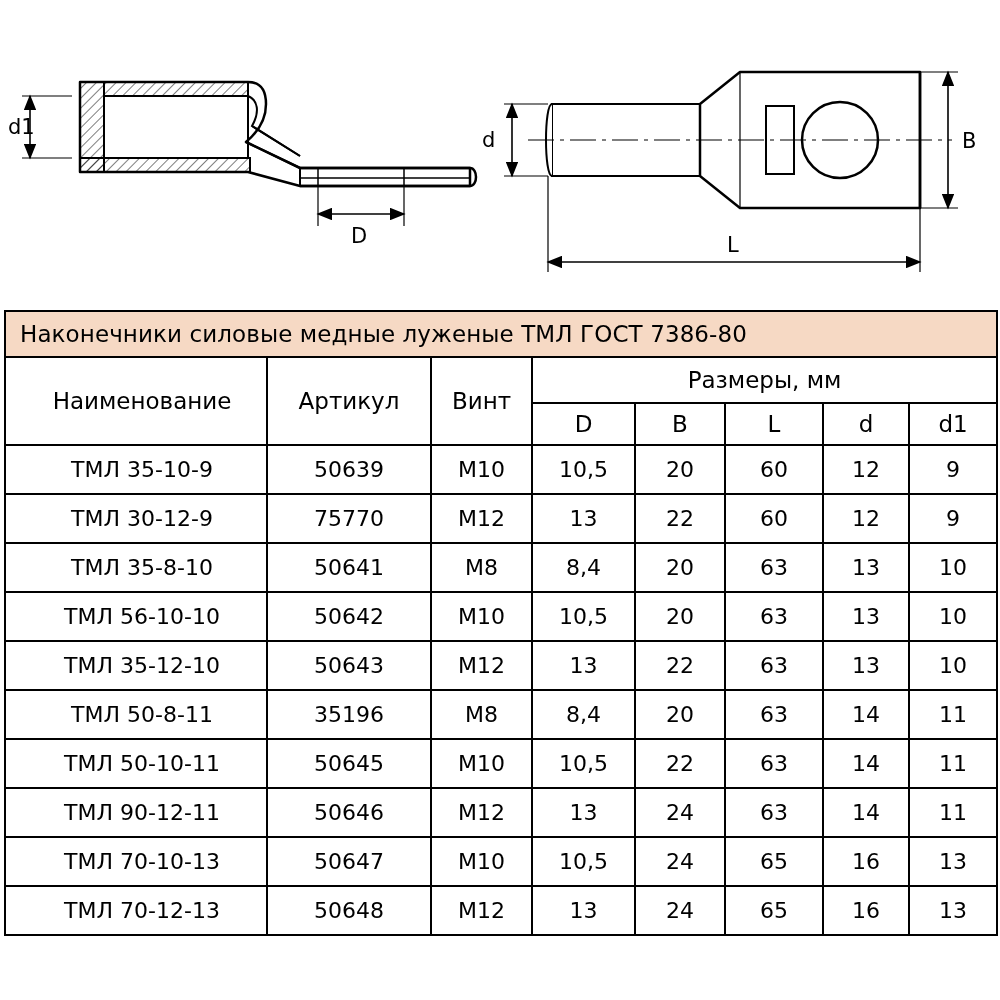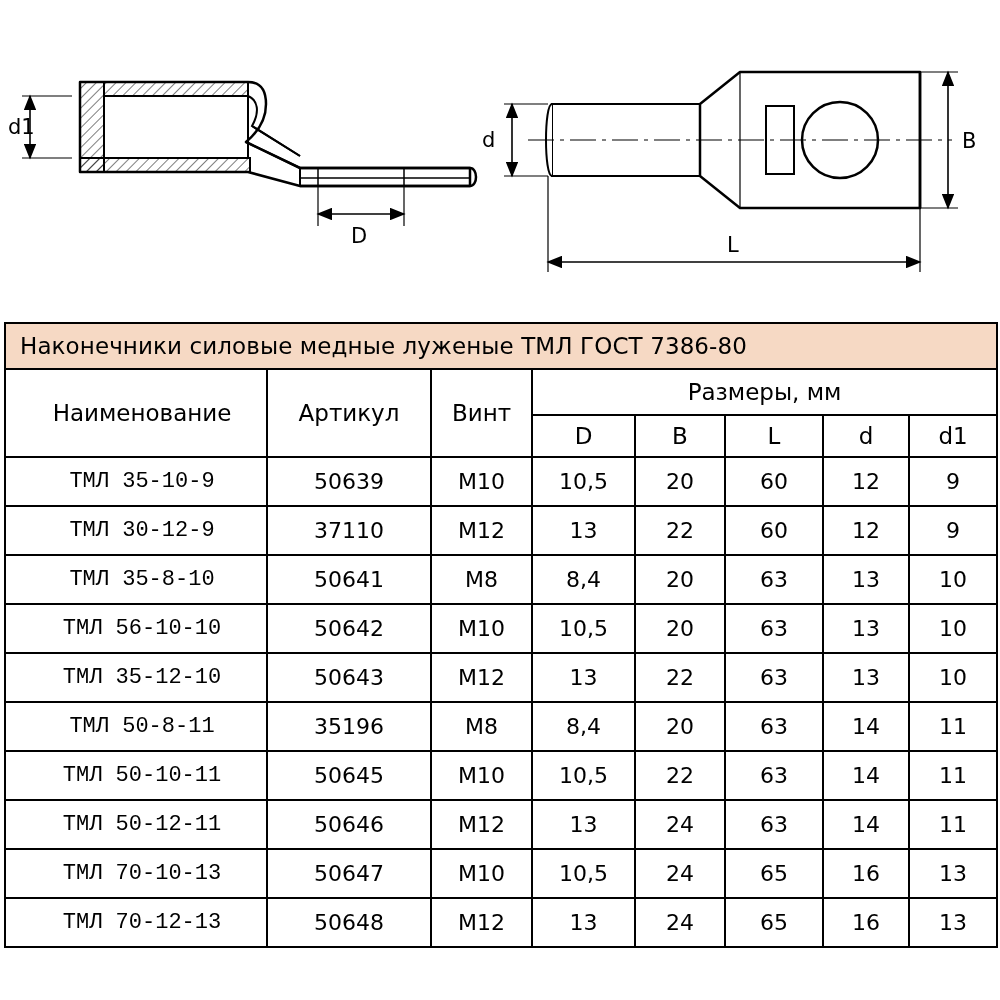--- a/index.html
+++ b/index.html
@@ -29,21 +29,21 @@
     height: 315px;
   }
   #drawing svg {
     display: block;
   }
 
   
   #spec-table {
     position: absolute;
     left: 4px;
-    top: 322px;
+    top: 310px;
     width: 992px;
     border-collapse: collapse;
     table-layout: fixed;
   }
   #spec-table td, #spec-table th {
     border: 2px solid #000000;
     padding: 0;
     text-align: center;
     vertical-align: middle;
     font-weight: normal;
@@ -71,21 +71,20 @@
     font-weight: bold;
     height: 40px;
   }
   .data-cell {
     font-size: 22px;
     height: 47px;
   }
   .data-cell.name {
     text-align: center;
     padding-left: 12px !important;
-    font-family: Liberation Mono, monospace;
   }
   
   col.c-name  { width: 262px; }
   col.c-art   { width: 164px; }
   col.c-screw { width: 101px; }
   col.c-d     { width: 103px; }
   col.c-b     { width: 90px; }
   col.c-l     { width: 98px; }
   col.c-dd    { width: 86px; }
   col.c-d1    { width: 88px; }
@@ -231,21 +230,21 @@
         <td class="data-cell">50639</td>
         <td class="data-cell">М10</td>
         <td class="data-cell">10,5</td>
         <td class="data-cell">20</td>
         <td class="data-cell">60</td>
         <td class="data-cell">12</td>
         <td class="data-cell">9</td>
       </tr>
       <tr>
         <td class="data-cell name">ТМЛ 30-12-9</td>
-        <td class="data-cell">37110</td>
+        <td class="data-cell">75770</td>
         <td class="data-cell">М12</td>
         <td class="data-cell">13</td>
         <td class="data-cell">22</td>
         <td class="data-cell">60</td>
         <td class="data-cell">12</td>
         <td class="data-cell">9</td>
       </tr>
       <tr>
         <td class="data-cell name">ТМЛ 35-8-10</td>
         <td class="data-cell">50641</td>
@@ -290,21 +289,21 @@
         <td class="data-cell name">ТМЛ 50-10-11</td>
         <td class="data-cell">50645</td>
         <td class="data-cell">М10</td>
         <td class="data-cell">10,5</td>
         <td class="data-cell">22</td>
         <td class="data-cell">63</td>
         <td class="data-cell">14</td>
         <td class="data-cell">11</td>
       </tr>
       <tr>
-        <td class="data-cell name">ТМЛ 50-12-11</td>
+        <td class="data-cell name">ТМЛ 90-12-11</td>
         <td class="data-cell">50646</td>
         <td class="data-cell">М12</td>
         <td class="data-cell">13</td>
         <td class="data-cell">24</td>
         <td class="data-cell">63</td>
         <td class="data-cell">14</td>
         <td class="data-cell">11</td>
       </tr>
       <tr>
         <td class="data-cell name">ТМЛ 70-10-13</td>

